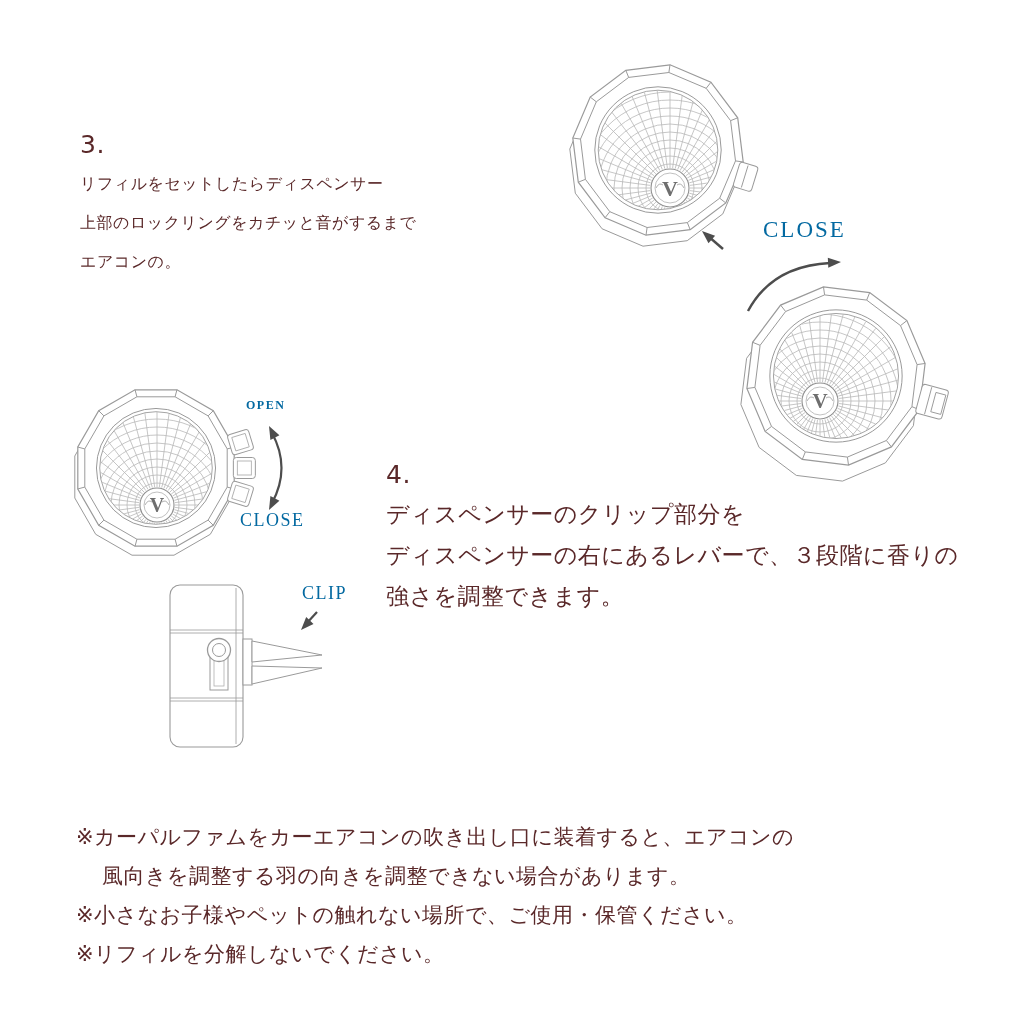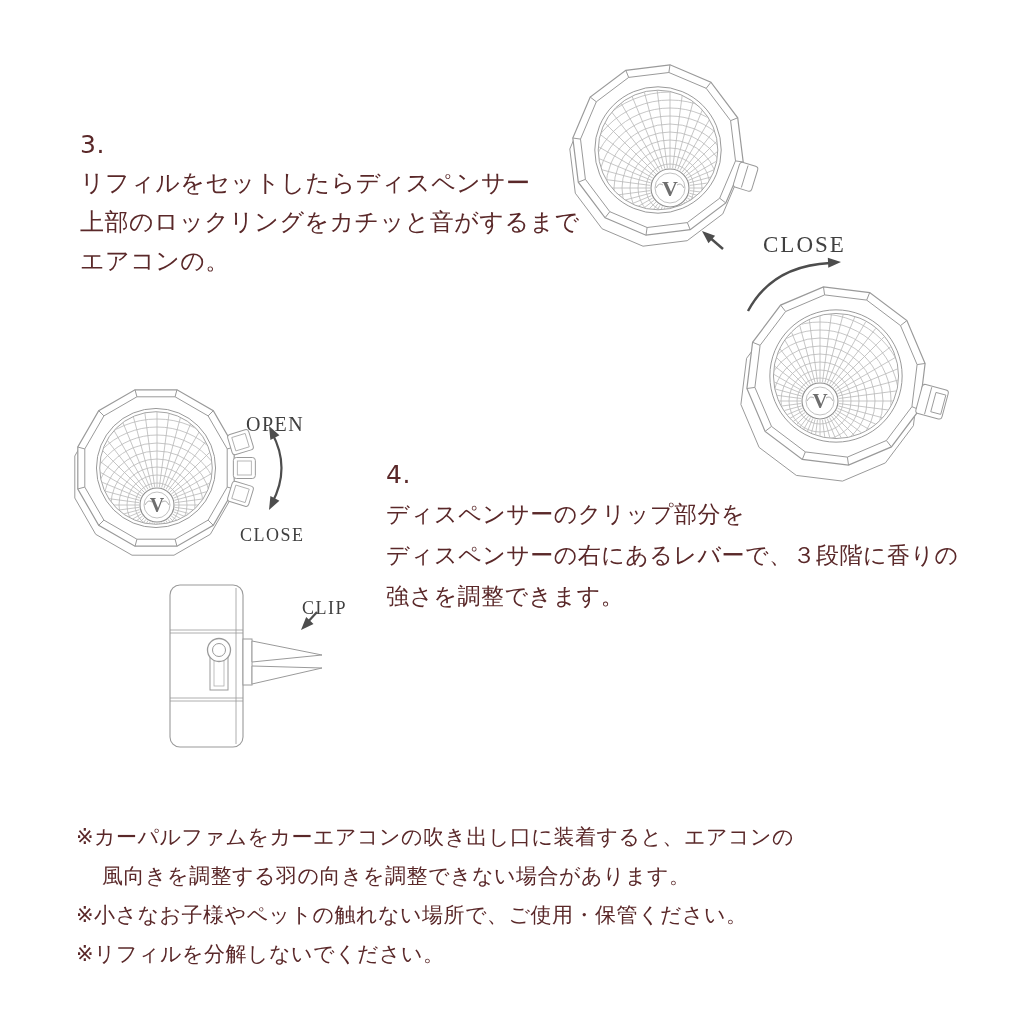--- a/index.html
+++ b/index.html
@@ -1,25 +1,25 @@
 <!DOCTYPE html>
 <html><head>
 <meta charset="utf-8">
 <style>
   html,body{margin:0;padding:0;background:#fff;}
   .canvas{position:relative;width:1024px;height:1024px;background:#ffffff;overflow:hidden;
           font-family:"DejaVu Sans",sans-serif;}
   .abs{position:absolute;}
   .jp{color:#5a2829;font-weight:500;letter-spacing:.5px;}
   .step-num{font-size:25px;line-height:38px;}
-  .s3 .line{font-size:24px;line-height:39px;white-space:nowrap;}
+  .s3 .line{font-size:16px;line-height:39px;white-space:nowrap;}
   .s4 .line{font-size:23px;line-height:41px;white-space:nowrap;}
   .notes .line{font-size:21px;line-height:39px;white-space:nowrap;}
   .notes .indent{padding-left:26px;}
-  .lbl{position:absolute;font-family:"Liberation Serif",serif;color:#404040;white-space:nowrap;margin-top:15px;}
+  .lbl{position:absolute;font-family:"Liberation Serif",serif;color:#0369a1;white-space:nowrap;}
   #art{position:absolute;left:0;top:0;}
 </style>
 </head>
 <body>
 
 <div class="canvas">
 
   <svg id="art" width="1024" height="1024" viewBox="0 0 1024 1024">
       <g>
         <polygon points="740.2,173.0 722.8,213.9 687.2,240.7 643.0,246.2 602.1,228.8 575.3,193.2 569.8,149.0 587.2,108.1 622.8,81.3 667.0,75.8 707.9,93.2 734.7,128.8" fill="none" stroke="#9a9a9a" stroke-width="1"></polygon>
@@ -376,16 +376,16 @@
   </div>
 
   <div class="abs notes" style="left:76px;top:818px;">
     <div class="jp line">※カーパルファムをカーエアコンの吹き出し口に装着すると、エアコンの</div>
     <div class="jp line indent">風向きを調整する羽の向きを調整できない場合があります。</div>
     <div class="jp line">※小さなお子様やペットの触れない場所で、ご使用・保管ください。</div>
     <div class="jp line">※リフィルを分解しないでください。</div>
   </div>
 
   <div class="lbl" style="left:763px;top:217px;font-size:23px;letter-spacing:2px;">CLOSE</div>
-  <div class="lbl" style="left:246px;top:398px;font-size:20px;letter-spacing:1.5px;">OPEN</div>
+  <div class="lbl" style="left:246px;top:398px;font-size:12px;letter-spacing:1.5px;font-weight:bold;">OPEN</div>
   <div class="lbl" style="left:240px;top:510px;font-size:18px;letter-spacing:1.5px;">CLOSE</div>
   <div class="lbl" style="left:302px;top:583px;font-size:18px;letter-spacing:1.5px;">CLIP</div>
 </div>
 
 </body></html>

